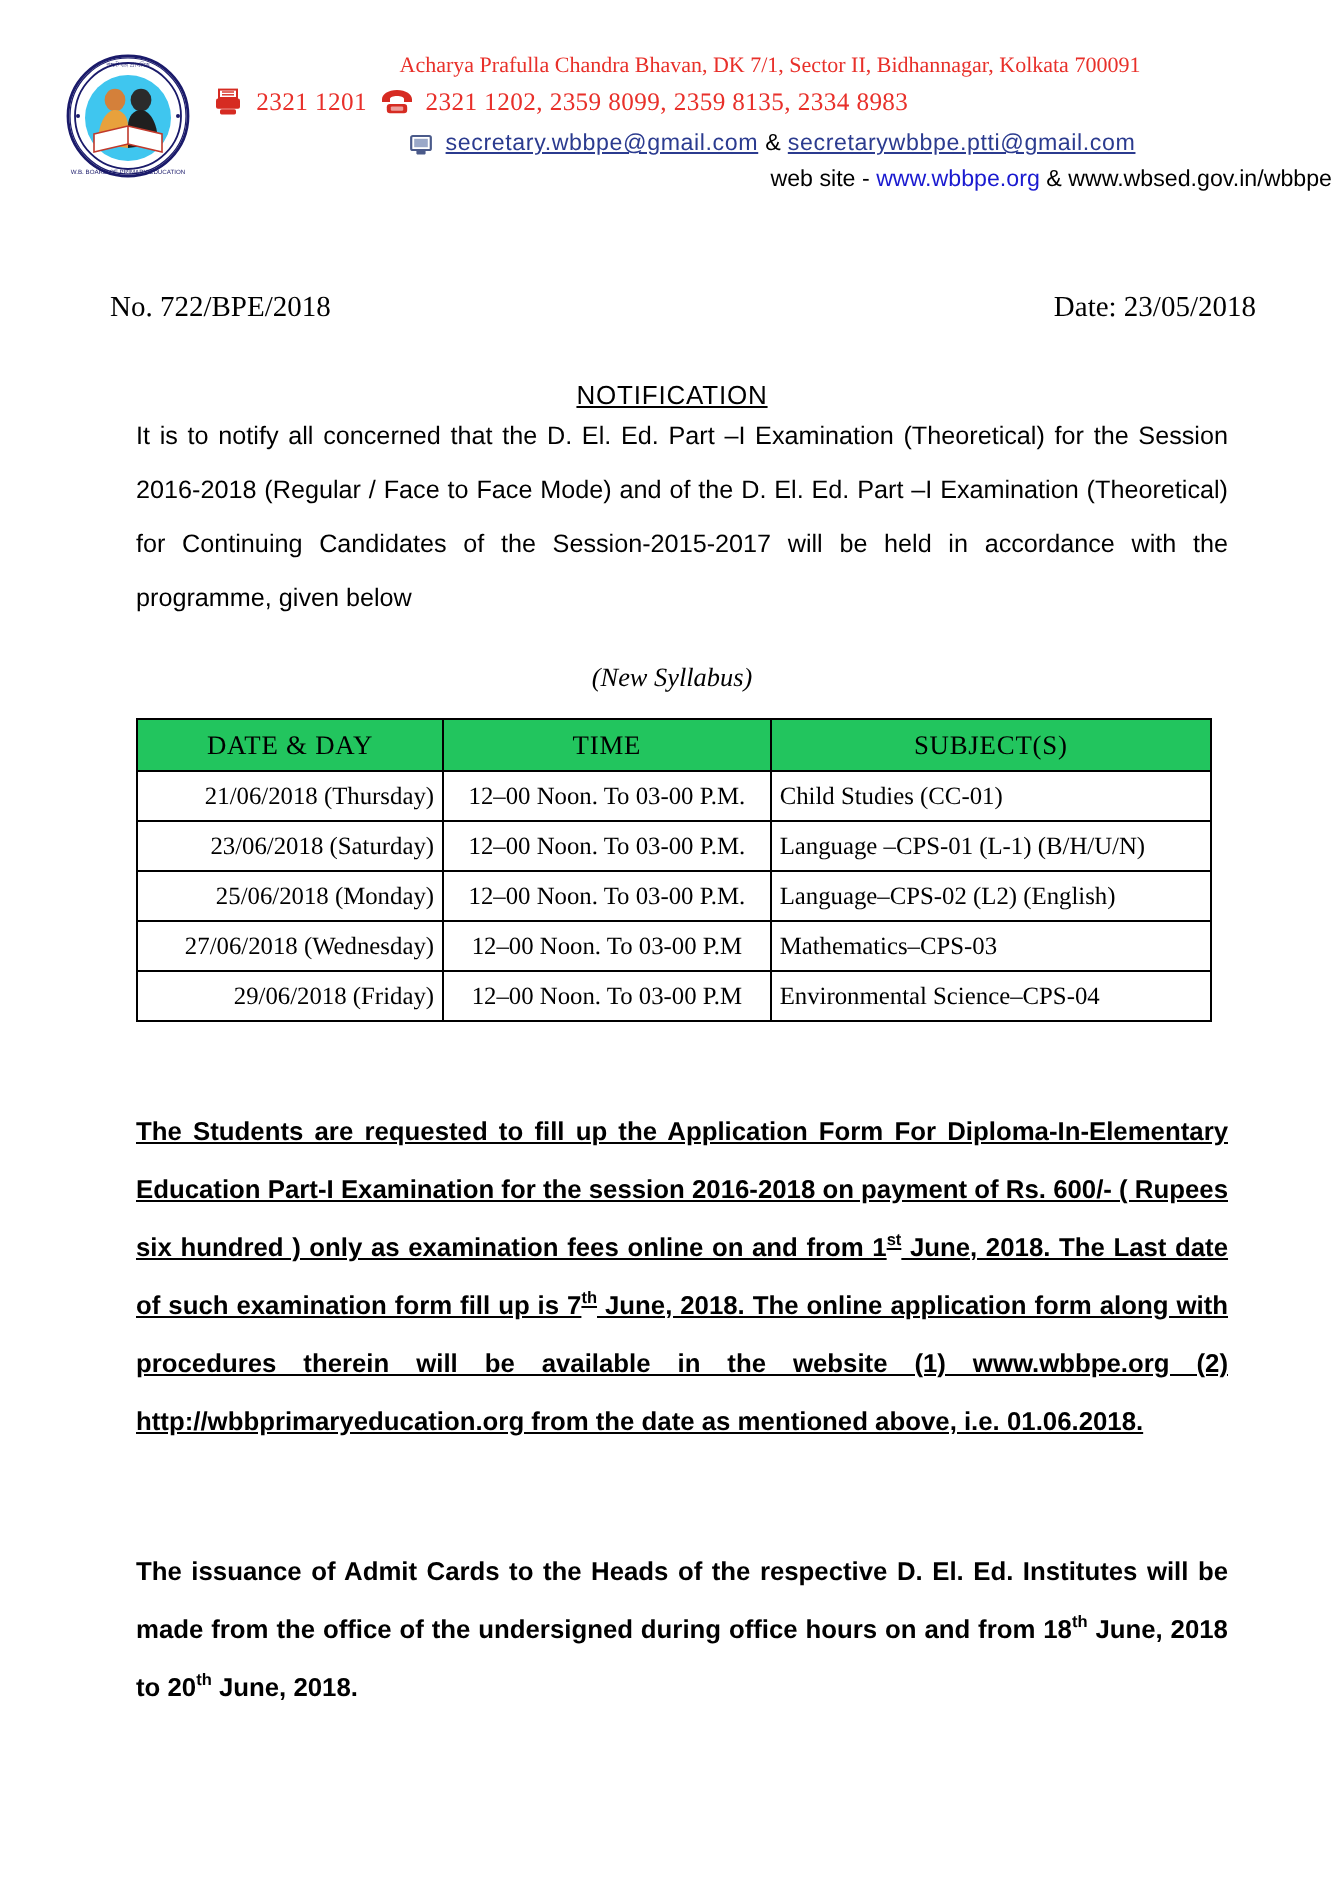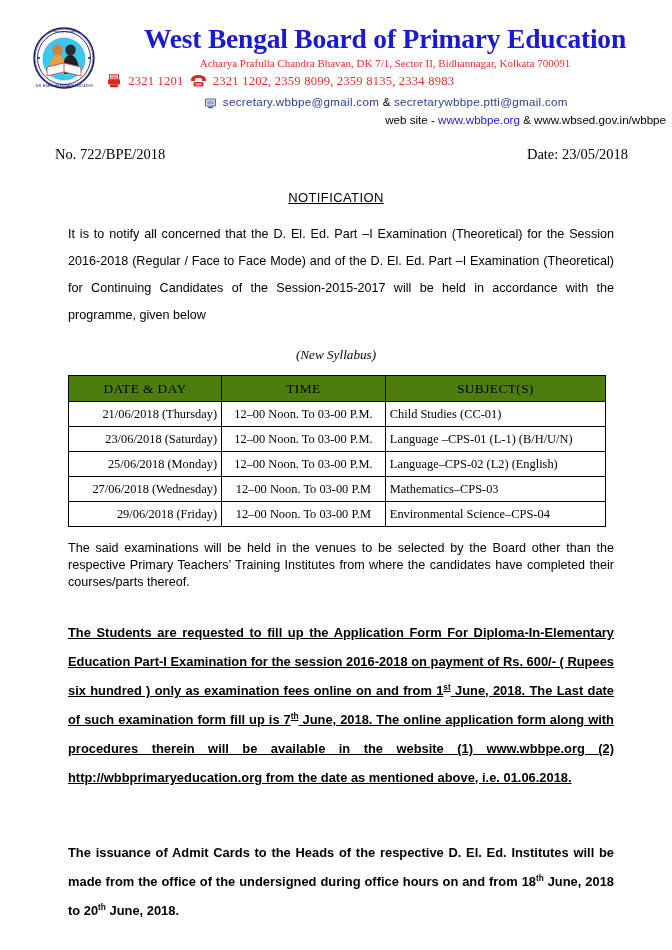--- a/index.html
+++ b/index.html
@@ -77,20 +77,21 @@
     text-align: center;
     margin-top: 2px;
     font-size: 11.6px;
     line-height: 15px;
     color: #2b3b8f;
     white-space: nowrap;
     letter-spacing: 0.3px;
   }
   .email-line .mail {
     color: #2b3b8f;
+    text-decoration: underline;
     text-align: right;
   }
   .email-line .amp {
     color: #000000;
     text-decoration: none;
     letter-spacing: 0;
   }
   .web-line {
     text-align: right;
     margin-top: 1px;
@@ -128,21 +129,20 @@
     padding: 0 58px 0 68px;
   }
   p.para {
     margin: 0;
     font-size: 12.6px;
     line-height: 27px;
     text-align: justify;
     text-justify: inter-word;
   }
   p.intro {
-    margin-top: 16px;
   }
   p.tight {
     line-height: 17px;
     text-align: justify;
   }
   .bold-u {
     font-weight: bold;
     font-size: 12.9px;
     line-height: 29px;
     text-align: justify;
@@ -182,21 +182,21 @@
     font-size: 12.4px;
   }
   table.sched th,
   table.sched td {
     border: 1px solid #000000;
     padding: 2px 4px;
     height: 20px;
     vertical-align: middle;
   }
   table.sched th {
-    background: #4d7c0f;
+    background: #22c55e;
     font-weight: normal;
     text-align: center;
     font-size: 13.4px;
     letter-spacing: 0.4px;
     height: 21px;
   }
   td.c-date { width: 28.5%; text-align: right; }
   td.c-time { width: 30.5%; text-align: center; }
   td.c-sub  { width: 41%;   text-align: left; }
 
@@ -230,21 +230,20 @@
         <g fill="#1a1a6a" font-size="3.1" font-family="Liberation Sans, sans-serif">
           <text x="31" y="6.4" text-anchor="middle">পশ্চট বঙ্গ প্রাথমিক</text>
           <text x="31" y="60" text-anchor="middle">W.B. BOARD OF PRIMARY EDUCATION</text>
         </g>
         <circle cx="6" cy="31" r="1" fill="#1a1a6a"></circle>
         <circle cx="56" cy="31" r="1" fill="#1a1a6a"></circle>
       </svg>
     </div>
 
     <div class="header-text">
-      <div class="org-title">West Bengal Board of Primary Education</div>
       <div class="org-address">Acharya Prafulla Chandra Bhavan, DK  7/1, Sector  II, Bidhannagar, Kolkata 700091</div>
 
       <div class="phone-line">
         <span class="ico">
           <svg width="15" height="14" viewBox="0 0 15 14">
             <rect x="2.5" y="0.8" width="9" height="4.2" fill="#ffffff" stroke="#d62b22" stroke-width="1"></rect>
             <line x1="4" y1="2" x2="10" y2="2" stroke="#d62b22" stroke-width="0.7"></line>
             <line x1="4" y1="3.4" x2="10" y2="3.4" stroke="#d62b22" stroke-width="0.7"></line>
             <rect x="1" y="5.2" width="12" height="5.2" rx="1" fill="#d62b22"></rect>
             <rect x="3" y="10.6" width="8" height="2.6" rx="0.8" fill="#d62b22"></rect>
@@ -332,21 +331,20 @@
           <td class="c-time">12–00 Noon. To 03-00 P.M</td>
           <td class="c-sub">Environmental Science–CPS-04</td>
         </tr>
       </tbody>
     </table>
   </div>
 
   <div class="body-wrap">
 
     <div class="gap-a"></div>
-    <p class="para tight">The said examinations will be held in the venues to be selected by the Board other than the respective Primary Teachers’ Training Institutes from where the candidates have completed their courses/parts thereof.</p>
 
     <div class="gap-b"></div>
     <p class="bold-u"><span class="u">The Students are requested to fill up the Application Form For Diploma-In-Elementary Education Part-I Examination for the session 2016-2018 on payment of Rs. 600/- ( Rupees six hundred ) only as examination fees online on and from 1</span><sup class="u">st</sup><span class="u"> June, 2018. The Last date of such examination form fill up is  7</span><sup class="u">th</sup><span class="u"> June, 2018. The online application form along with procedures therein will be available in the website (1) www.wbbpe.org (2) http://wbbprimaryeducation.org from the date as mentioned above, i.e. 01.06.2018.</span></p>
 
     <div class="gap-c"></div>
     <p class="bold-plain"><span>The issuance of Admit Cards to the Heads of the respective D. El. Ed. Institutes will be made from the office of the undersigned during office hours on and from 18</span><sup>th</sup><span> June, 2018 to 20</span><sup>th</sup><span> June, 2018.</span></p>
 
   </div>
 
 </div>

